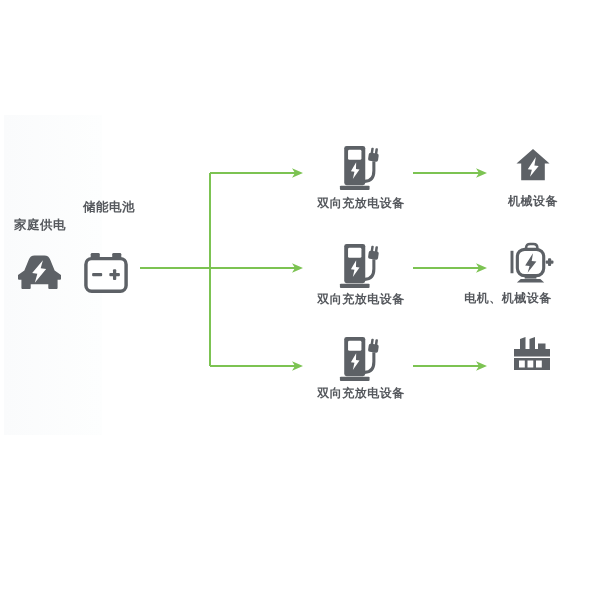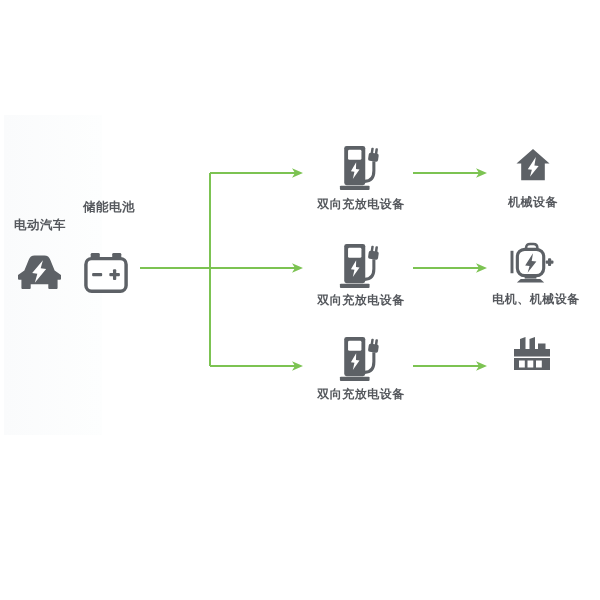--- a/index.html
+++ b/index.html
@@ -17,21 +17,21 @@
   .panel{
     position:absolute;left:4px;top:115px;width:98px;height:320px;
     background:linear-gradient(to right,var(--panel),#fdfefe);
   }
   .abs{position:absolute;}
   .lbl{
     position:absolute;
     font-weight:bold;font-size:12px;line-height:1.25;
     color:var(--text);letter-spacing:.5px;white-space:nowrap;
   }
-  .lbl.ctr{text-align:center;}
+  .lbl.ctr{text-align:center;font-family:Liberation Mono, monospace;}
   .flow{position:absolute;left:0;top:0;width:600px;height:600px;pointer-events:none;}
   .ln{stroke:var(--arrow);stroke-width:2;fill:none;}
   .ah{fill:var(--arrow);}
   .icf{fill:var(--icon);}
   .ics{stroke:var(--icon);}
   .ics2{stroke:var(--icon);fill:none;}
 </style>
 </head>
 <body>
 
@@ -48,21 +48,21 @@
     <path class="ah" d="M303,268 L292,263.2 L295,268 L292,272.8 Z"></path>
     <path class="ah" d="M303,366 L292,361.2 L295,366 L292,370.8 Z"></path>
     <line class="ln" x1="413" y1="173" x2="479" y2="173"></line>
     <line class="ln" x1="413" y1="268" x2="479" y2="268"></line>
     <line class="ln" x1="413" y1="366" x2="479" y2="366"></line>
     <path class="ah" d="M487,173 L476,168.2 L479,173 L476,177.8 Z"></path>
     <path class="ah" d="M487,268 L476,263.2 L479,268 L476,272.8 Z"></path>
     <path class="ah" d="M487,366 L476,361.2 L479,366 L476,370.8 Z"></path>
   </svg>
 
-  <div class="lbl" style="left:14px;top:218px;font-size:12.5px;">电动汽车</div>
+  <div class="lbl" style="left:14px;top:218px;font-size:12.5px;">家庭供电</div>
   <div class="lbl" style="left:83px;top:200px;font-size:12.5px;">储能电池</div>
 
   <svg class="abs" style="left:16px;top:250px;" width="47" height="43" viewBox="0 0 48 44">
     <path class="icf" d="M13,10 Q14.5,5.5 19,5.5 L29,5.5 Q33.5,5.5 35,10 L39.5,21 L46,25.5 L46,29.5 Q46,30.5 45,30.5 L42.5,30.5 L42.5,39 Q42.5,40 41.5,40 L34,40 Q33,40 33,39 L33,35 L15,35 L15,39 Q15,40 14,40 L6.5,40 Q5.5,40 5.5,39 L5.5,30.5 L3,30.5 Q2,30.5 2,29.5 L2,25.5 L8.5,21 Z"></path>
     <polygon points="27.5,10.5 16.5,23.5 21.8,24.2 19.2,33.5 30.8,19.5 25.2,18.8" fill="#fff"></polygon>
   </svg>
 
   <svg class="abs" style="left:84px;top:252px;" width="44" height="42" viewBox="0 0 46 43">
     <rect x="7" y="0.5" width="9.5" height="7.5" rx="1.5" class="icf"></rect>
     <rect x="29.5" y="0.5" width="9.5" height="7.5" rx="1.5" class="icf"></rect>
@@ -123,21 +123,21 @@
   <svg class="abs" style="left:510px;top:242px;" width="44" height="41" viewBox="0 0 45 42">
     <rect x="0.5" y="9" width="3" height="23" class="icf"></rect>
     <path d="M16.5,7.5 L16.5,6 Q16.5,2 20.5,2 L24,2 Q28,2 28,6 L28,7.5" stroke-width="2.6" class="ics2"></path>
     <rect x="7.5" y="7.5" width="27" height="27" rx="7.5" fill="#fff" stroke-width="3.2" class="ics"></rect>
     <polygon points="23.5,11.5 15.5,24 20,24.5 18,31.5 27,20 22.2,19.4" class="icf"></polygon>
     <rect x="36.5" y="19" width="8" height="3.2" rx="1" class="icf"></rect>
     <rect x="38.9" y="16.6" width="3.2" height="8" rx="1" class="icf"></rect>
     <rect x="15" y="34.5" width="12" height="3" class="icf"></rect>
     <polygon points="11,38 31,38 35,41.5 7,41.5" class="icf"></polygon>
   </svg>
-  <div class="lbl ctr" style="left:476px;top:292px;width:120px;">电机、机械设备</div>
+  <div class="lbl ctr" style="left:448px;top:292px;width:120px;">电机、机械设备</div>
 
   <svg class="abs" style="left:512px;top:336px;" width="40" height="36" viewBox="0 0 40 36">
     <polygon points="8,3 13.5,1 13.5,13 8,13" class="icf"></polygon>
     <polygon points="17.5,3 23,1 23,13 17.5,13" class="icf"></polygon>
     <rect x="26" y="7.5" width="7.5" height="5.5" class="icf"></rect>
     <rect x="2" y="13" width="36" height="7.5" class="icf"></rect>
     <rect x="2" y="22" width="36" height="12" class="icf"></rect>
     <rect x="7" y="24.5" width="5.8" height="7" fill="#fff"></rect>
     <rect x="15.5" y="24.5" width="5.8" height="7" fill="#fff"></rect>
     <rect x="24" y="24.5" width="5.8" height="7" fill="#fff"></rect>

